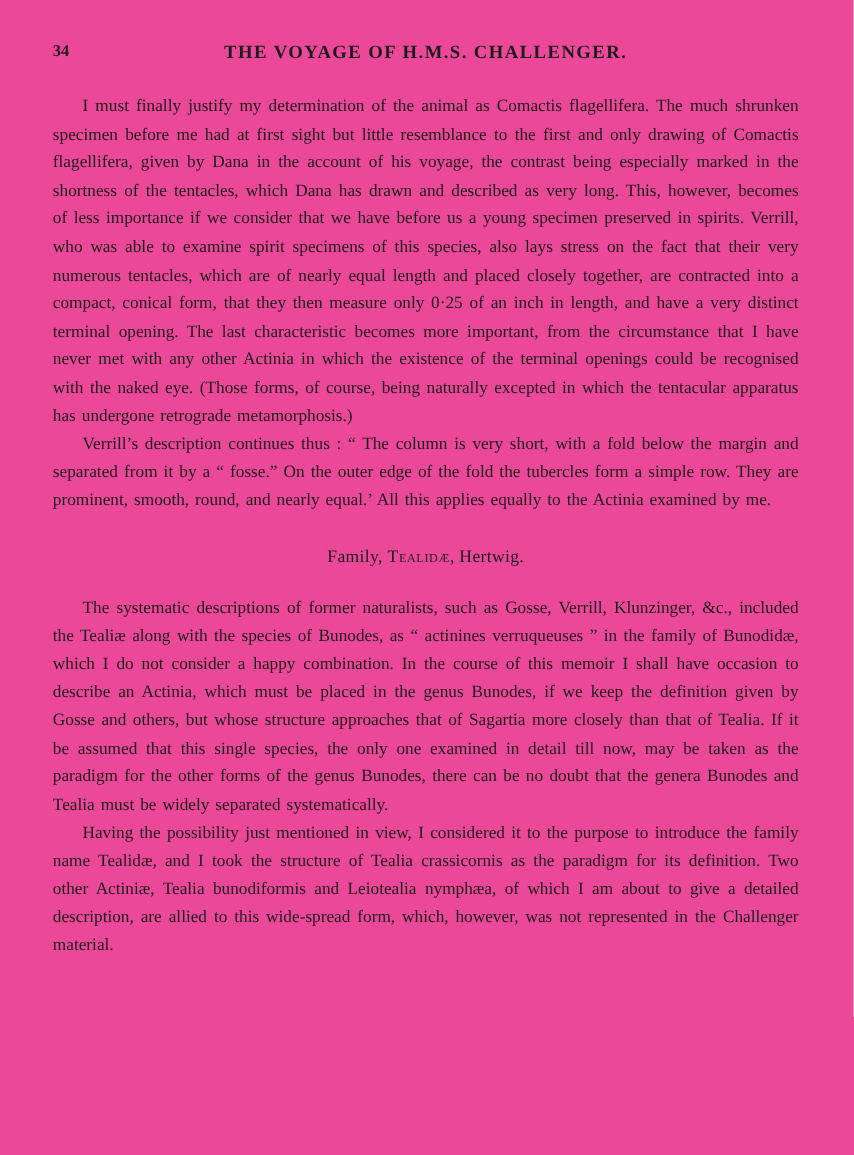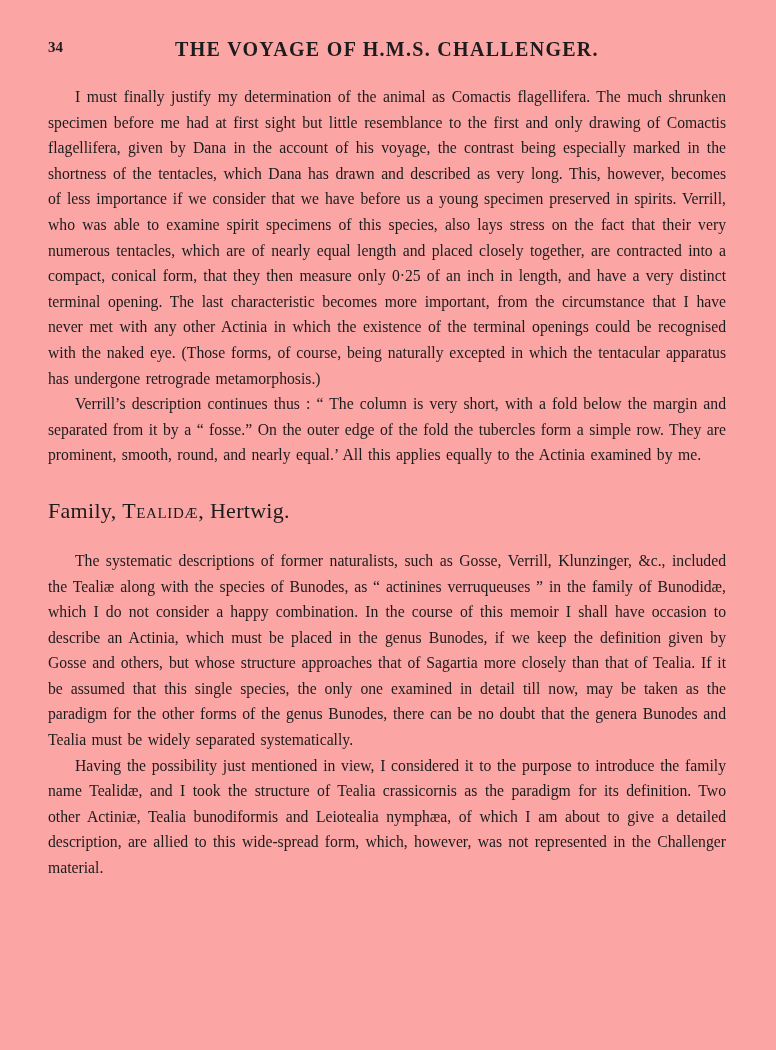--- a/index.html
+++ b/index.html
@@ -1,49 +1,50 @@
 <!DOCTYPE html>
 <html><head>
 <meta charset="utf-8">
 <style>
   html, body { margin: 0; padding: 0; background: #d9d9d6; }
   .page {
     position: relative;
     width: 776px;
     height: 1050px;
     margin: 0 auto;
-    background: #fca5a5;
+    background: #ec4899;
     box-sizing: border-box;
     padding: 38px 50px 0 48px;
     font-family: "Liberation Serif", "DejaVu Serif", serif;
     color: #1c1c1c;
     overflow: hidden;
   }
   .header { position: relative; height: 22px; margin-bottom: 24px; }
   .pagenum {
     position: absolute; left: 0; top: 1px;
     font-weight: 700; font-size: 15px;
   }
   .running-title {
     display: block; text-align: center;
-    font-weight: 700; font-size: 20px; letter-spacing: 1.3px;
+    font-weight: 700; font-size: 17px; letter-spacing: 1.3px;
     white-space: nowrap;
   }
   .para {
     margin: 0;
     text-indent: 27px;
     text-align: justify;
     font-size: 15.7px;
     line-height: 25.6px;
     word-spacing: 1.5px;
   }
   .family-heading {
     margin: 30px 0 24px 0;
+    text-align: center;
     font-weight: 400;
-    font-size: 22px;
+    font-size: 16px;
     letter-spacing: 0.3px;
   }
   .i  { }
   .sc { font-variant: small-caps; letter-spacing: 0.6px; }
 </style>
 </head>
 <body>
 
 <div class="page">
 

